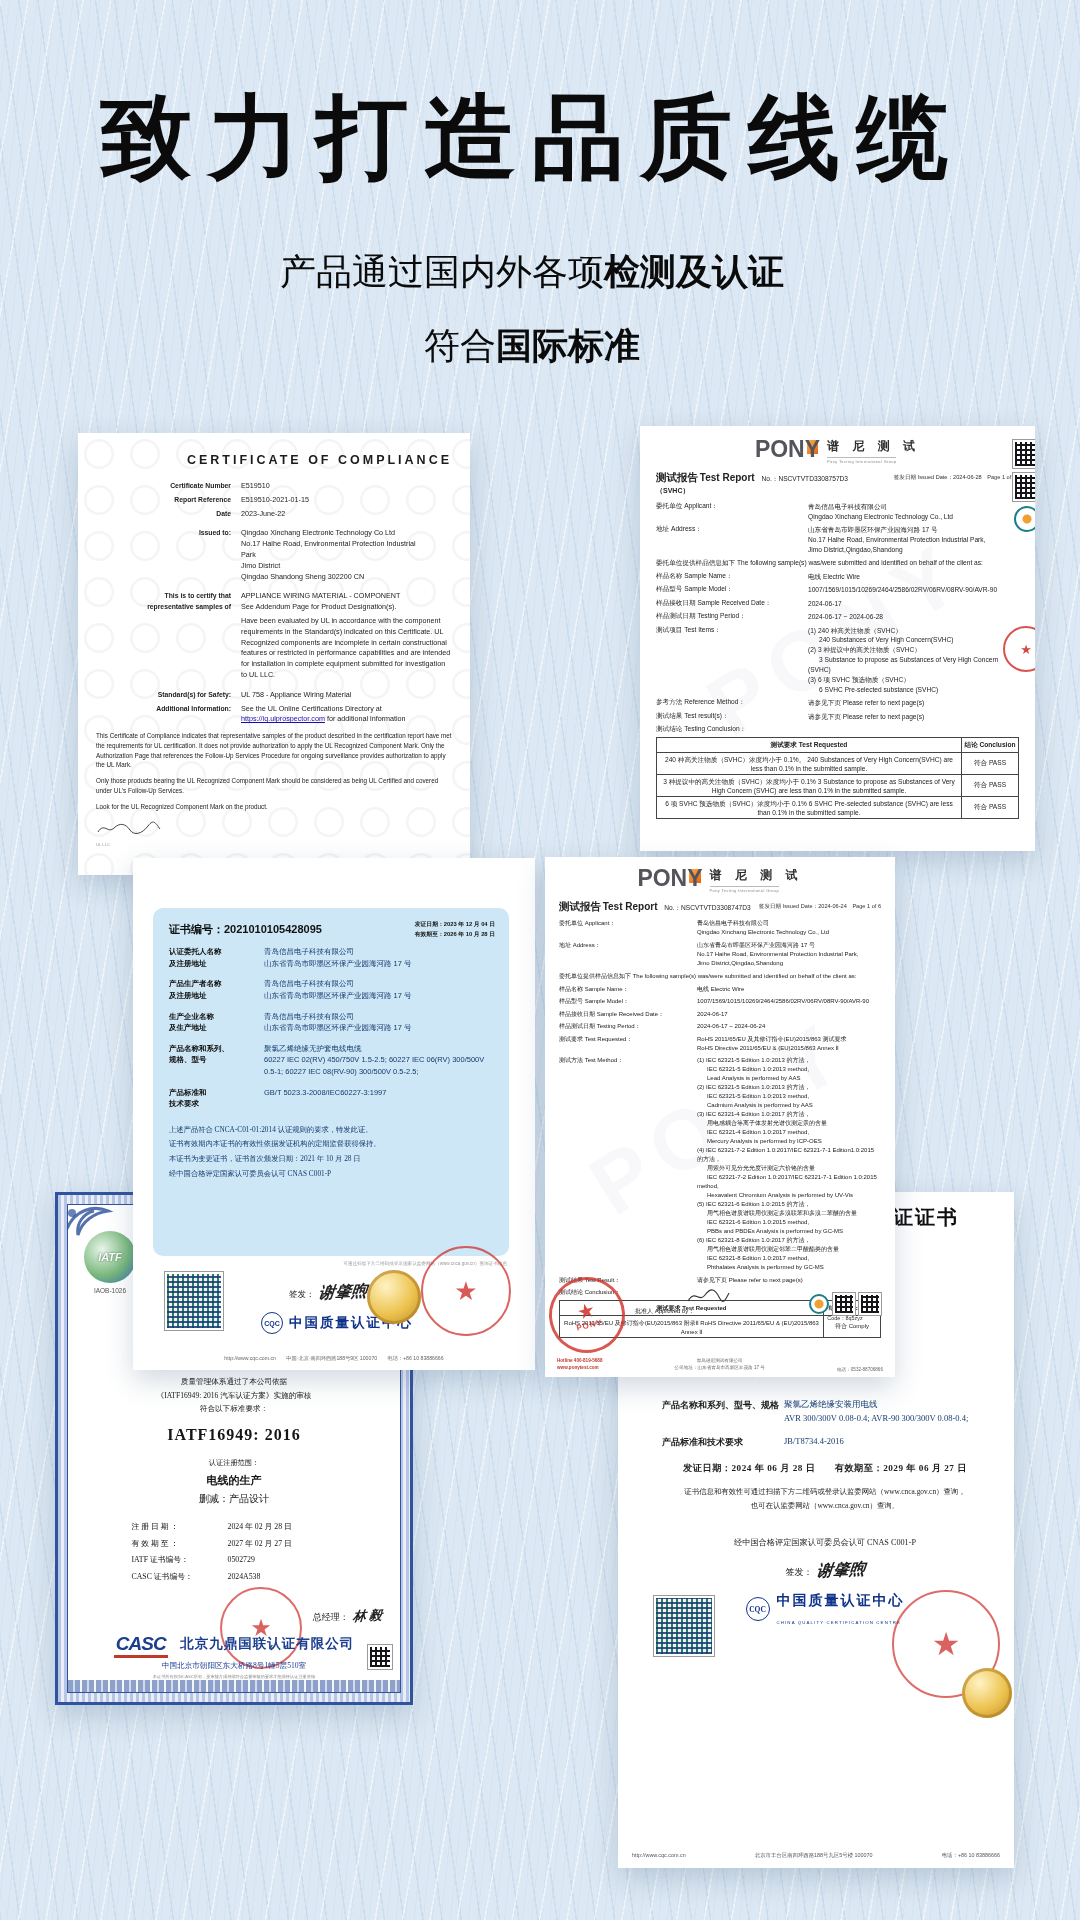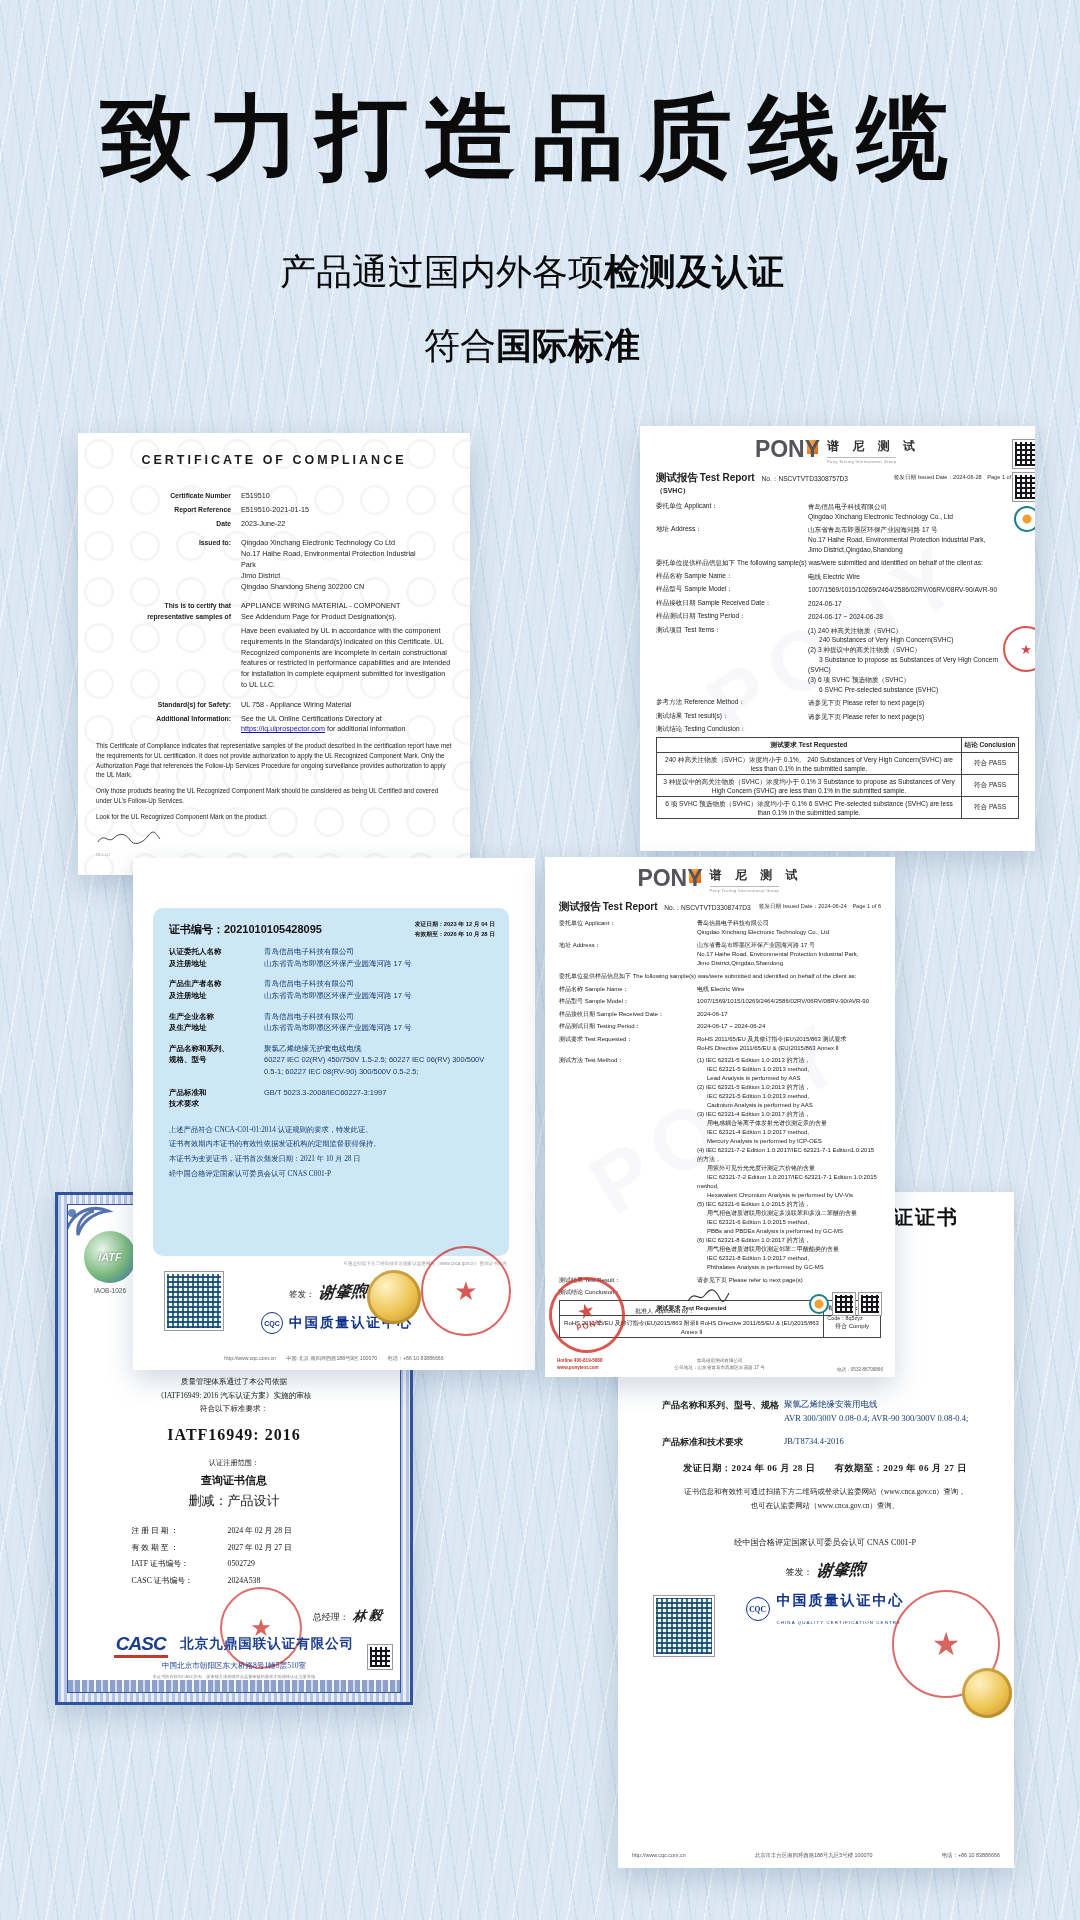--- a/index.html
+++ b/index.html
@@ -17,21 +17,21 @@
   .hero b{font-weight:900;}
   .card{position:absolute;background:#fff;box-shadow:0 10px 26px rgba(50,80,120,.22);box-sizing:border-box;}
   .pre{white-space:pre-wrap;}
 
   
   #ul{left:78px;top:433px;width:392px;height:442px;padding:12px 18px;z-index:1;color:#1c1c1c;overflow:hidden;}
   #ul::before{content:"";position:absolute;inset:0;
     background-image:radial-gradient(circle at 21px 21px, rgba(255,255,255,0) 12px, rgba(120,120,120,.08) 13px, rgba(120,120,120,.08) 14.5px, rgba(255,255,255,0) 15.5px);
     background-size:46px 46px;}
   #ul>*{position:relative;z-index:1;}
-  .ul-title{text-align:center;font-size:12.5px;font-weight:bold;letter-spacing:3px;margin:8px 0 24px;}
+  .ul-title{text-align:right;font-size:12.5px;font-weight:bold;letter-spacing:3px;margin:8px 0 14px;}
   .urow{display:flex;margin-bottom:3px;}
   .ulab{width:135px;min-width:135px;text-align:right;font-weight:bold;padding-right:10px;font-size:6.8px;line-height:1.5;}
   .uval{flex:1;font-size:7.2px;line-height:1.5;}
   .mt8{margin-top:9px;}
   .upara{font-size:6.3px;line-height:1.55;margin:6px 0 0;color:#222;}
   .ul-link{color:#1a0dab;text-decoration:underline;}
   .ul-sign{margin-top:10px;}
   .ul-note{font-size:4.2px;color:#999;margin-top:1px;}
 
   
@@ -123,21 +123,21 @@
   .iatf-flourish{position:absolute;left:-4px;top:-4px;}
   .iatf-globe{position:absolute;left:16px;top:26px;width:52px;height:52px;border-radius:50%;
     background:radial-gradient(circle at 35% 35%,#e8f5ea,#7ab87c 55%,#2e6db0);display:flex;align-items:center;justify-content:center;
     color:#fff;font-weight:900;font-style:italic;font-size:11px;text-shadow:0 0 2px #2c5d2e;}
   .iaob{position:absolute;left:12px;top:82px;width:60px;text-align:center;font-size:6.5px;color:#555;}
   .iatf-body{position:absolute;left:0;right:0;top:170px;text-align:center;font-family:"Liberation Serif",serif;color:#151515;}
   .iatf-l{font-size:7.6px;line-height:1.8;}
   .iatf-std{font-size:16px;font-weight:bold;letter-spacing:1px;margin:10px 0 14px;}
   .iatf-scope-label{font-size:7.2px;margin-top:8px;}
   .iatf-scope{font-size:11px;font-weight:bold;margin-top:5px;}
-  .iatf-scope-sub{font-size:13px;margin-top:4px;text-align:center;}
+  .iatf-scope-sub{font-size:10px;margin-top:4px;text-align:center;}
   .iatf-kv{margin:13px auto 0;width:205px;text-align:left;font-size:7.8px;font-family:"Liberation Serif",serif;}
   .ikv{display:flex;line-height:2.15;}
   .ikv-l{width:96px;min-width:96px;}
   .iatf-gm{position:absolute;right:18px;top:402px;font-size:9px;font-family:"Liberation Serif",serif;color:#222;}
   .iatf-stamp{position:absolute;left:152px;top:382px;width:78px;height:78px;font-size:24px;opacity:.85;}
   .iatf-casc-row{position:absolute;left:10px;right:10px;top:428px;text-align:center;}
   .casc-logo{display:inline-block;font-size:19px;font-weight:900;font-style:italic;color:#1b3e8f;border-bottom:3px solid #c0392b;padding:0 2px;margin-right:8px;vertical-align:-2px;letter-spacing:-1px;}
   .iatf-co{font-size:13.5px;font-weight:bold;color:#1b3e8f;letter-spacing:1px;}
   .iatf-addr{position:absolute;left:0;right:0;top:456px;text-align:center;font-size:7.6px;color:#1b3e8f;font-family:"Liberation Serif",serif;}
   .iatf-note{position:absolute;left:8px;right:8px;top:469px;text-align:center;font-size:4.2px;color:#8a8a8a;}
@@ -539,21 +539,21 @@
       <span class="iatf-globe">
           <span>IATF</span>
         </span>
       <div class="iaob">IAOB-1026</div>
       <div class="iatf-body">
         <div class="iatf-l">质量管理体系通过了本公司依据</div>
         <div class="iatf-l">《IATF16949: 2016 汽车认证方案》实施的审核</div>
         <div class="iatf-l">符合以下标准要求：</div>
         <div class="iatf-std">IATF16949: 2016</div>
         <div class="iatf-scope-label">认证注册范围：</div>
-        <div class="iatf-scope">查询证书信息</div>
+        <div class="iatf-scope">电线的生产</div>
         <div class="iatf-scope-sub">删减：产品设计</div>
         <div class="iatf-kv">
 
             <div class="ikv">
               <span class="ikv-l">注 册 日 期 ：</span>
               <span>2024 年 02 月 28 日</span>
             </div>
 
             <div class="ikv">
               <span class="ikv-l">有 效 期 至 ：</span>

